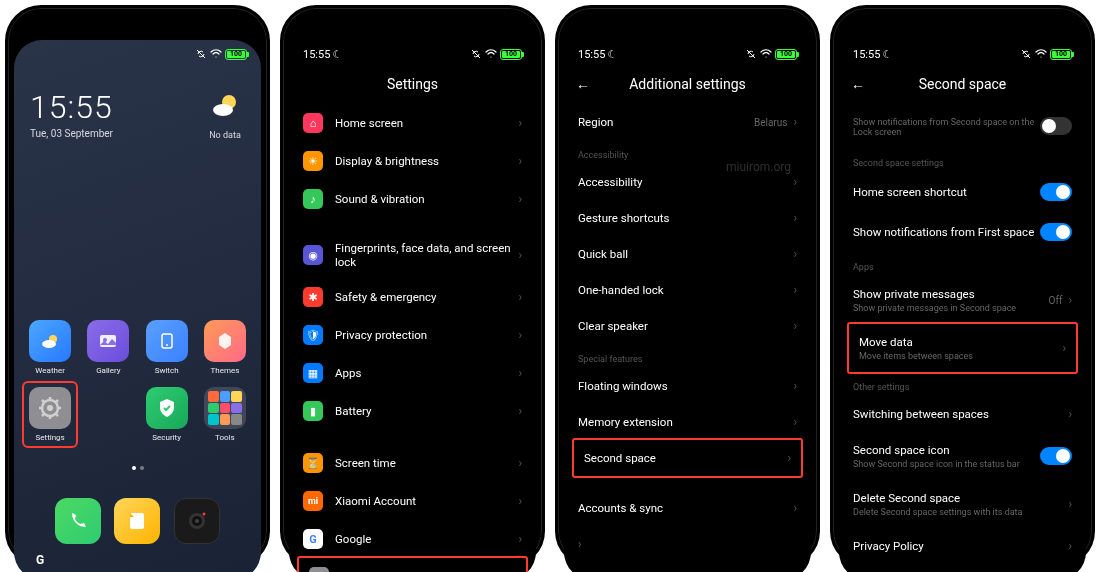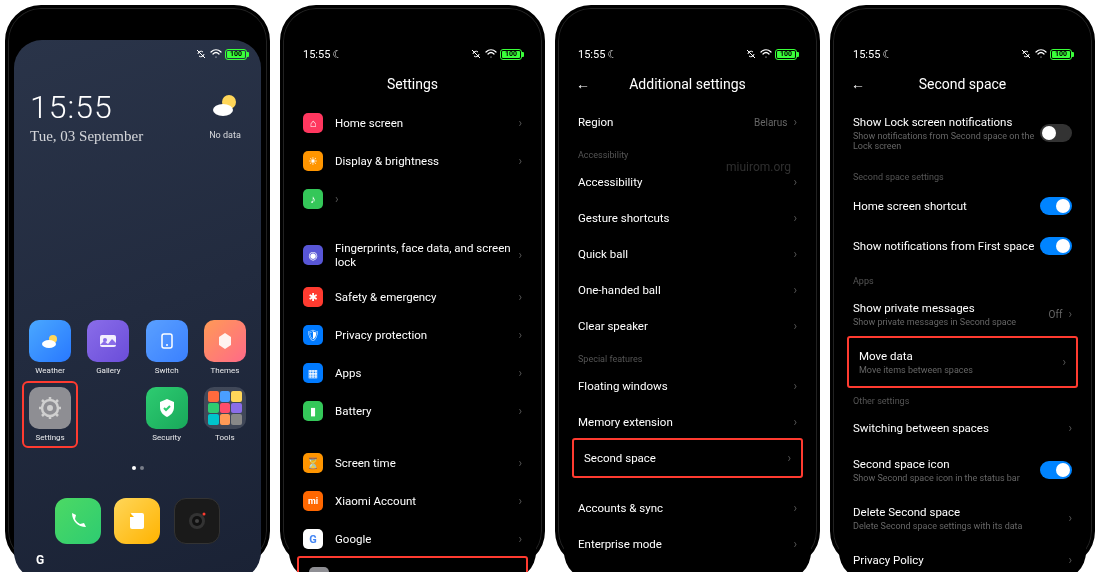--- a/index.html
+++ b/index.html
@@ -70,21 +70,21 @@
   background: #3aff3a;
   border-radius: 1px;
 }
 .clock-home {
   position: absolute;
   top: 48px;
   left: 16px;
   color: #fff;
 }
 .clock-home .time { font-size: 32px; font-weight: 300; letter-spacing: 1px; }
-.clock-home .date { font-size: 15px; opacity: 0.8; margin-top: 2px; font-family: Liberation Serif, serif; }
+.clock-home .date { font-size: 10px; opacity: 0.8; margin-top: 2px; }
 .weather {
   position: absolute;
   top: 50px;
   right: 20px;
   text-align: center;
   color: #fff;
 }
 .weather-icon {
   width: 32px;
   height: 32px;
@@ -426,20 +426,21 @@
           <span class="item-label">Home screen</span>
           <span class="chevron">›</span>
         </div>
       <div class="settings-item short">
           <div class="item-icon" style="background:#ff9500">☀</div>
           <span class="item-label">Display &amp; brightness</span>
           <span class="chevron">›</span>
         </div>
       <div class="settings-item short">
           <div class="item-icon" style="background:#34c759">♪</div>
+          <span class="item-label">Sound &amp; vibration</span>
           <span class="chevron">›</span>
         </div>
       <div class="section-spacer"></div>
       <div class="settings-item short">
           <div class="item-icon" style="background:#5856d6">◉</div>
           <span class="item-label">Fingerprints, face data, and screen lock</span>
           <span class="chevron">›</span>
         </div>
       <div class="settings-item short">
           <div class="item-icon" style="background:#ff3b30">✱</div>
@@ -528,21 +529,21 @@
         </div>
       <div class="settings-item">
           <span class="item-label">Gesture shortcuts</span>
           <span class="chevron">›</span>
         </div>
       <div class="settings-item">
           <span class="item-label">Quick ball</span>
           <span class="chevron">›</span>
         </div>
       <div class="settings-item">
-          <span class="item-label">One-handed ball</span>
+          <span class="item-label">One-handed lock</span>
           <span class="chevron">›</span>
         </div>
       <div class="settings-item">
           <span class="item-label">Clear speaker</span>
           <span class="chevron">›</span>
         </div>
       <div class="section-header">Special features</div>
       <div class="settings-item">
           <span class="item-label">Floating windows</span>
           <span class="chevron">›</span>
@@ -556,21 +557,20 @@
             <span class="item-label">Second space</span>
             <span class="chevron">›</span>
           </div>
       </div>
       <div class="section-spacer"></div>
       <div class="settings-item">
           <span class="item-label">Accounts &amp; sync</span>
           <span class="chevron">›</span>
         </div>
       <div class="settings-item">
-          <span class="item-label">Enterprise mode</span>
           <span class="chevron">›</span>
         </div>
     </div>
     <div class="nav-indicator"></div>
   </div>
 </div>
 
 <div class="phone">
   <div class="screen">
     <div class="status-bar">
@@ -591,21 +591,20 @@
           </div>
         </div>
     </div>
     <div class="settings-header">
       <span class="back-arrow">←</span>
       <span>Second space</span>
     </div>
     <div class="settings-list">
       <div class="settings-item">
           <div style="flex:1">
-            <div class="item-label">Show Lock screen notifications</div>
             <div class="item-sublabel">Show notifications from Second space on the Lock screen</div>
           </div>
           <div class="toggle off"></div>
         </div>
       <div class="section-header">Second space settings</div>
       <div class="settings-item">
           <span class="item-label">Home screen shortcut</span>
           <div class="toggle"></div>
         </div>
       <div class="settings-item">

